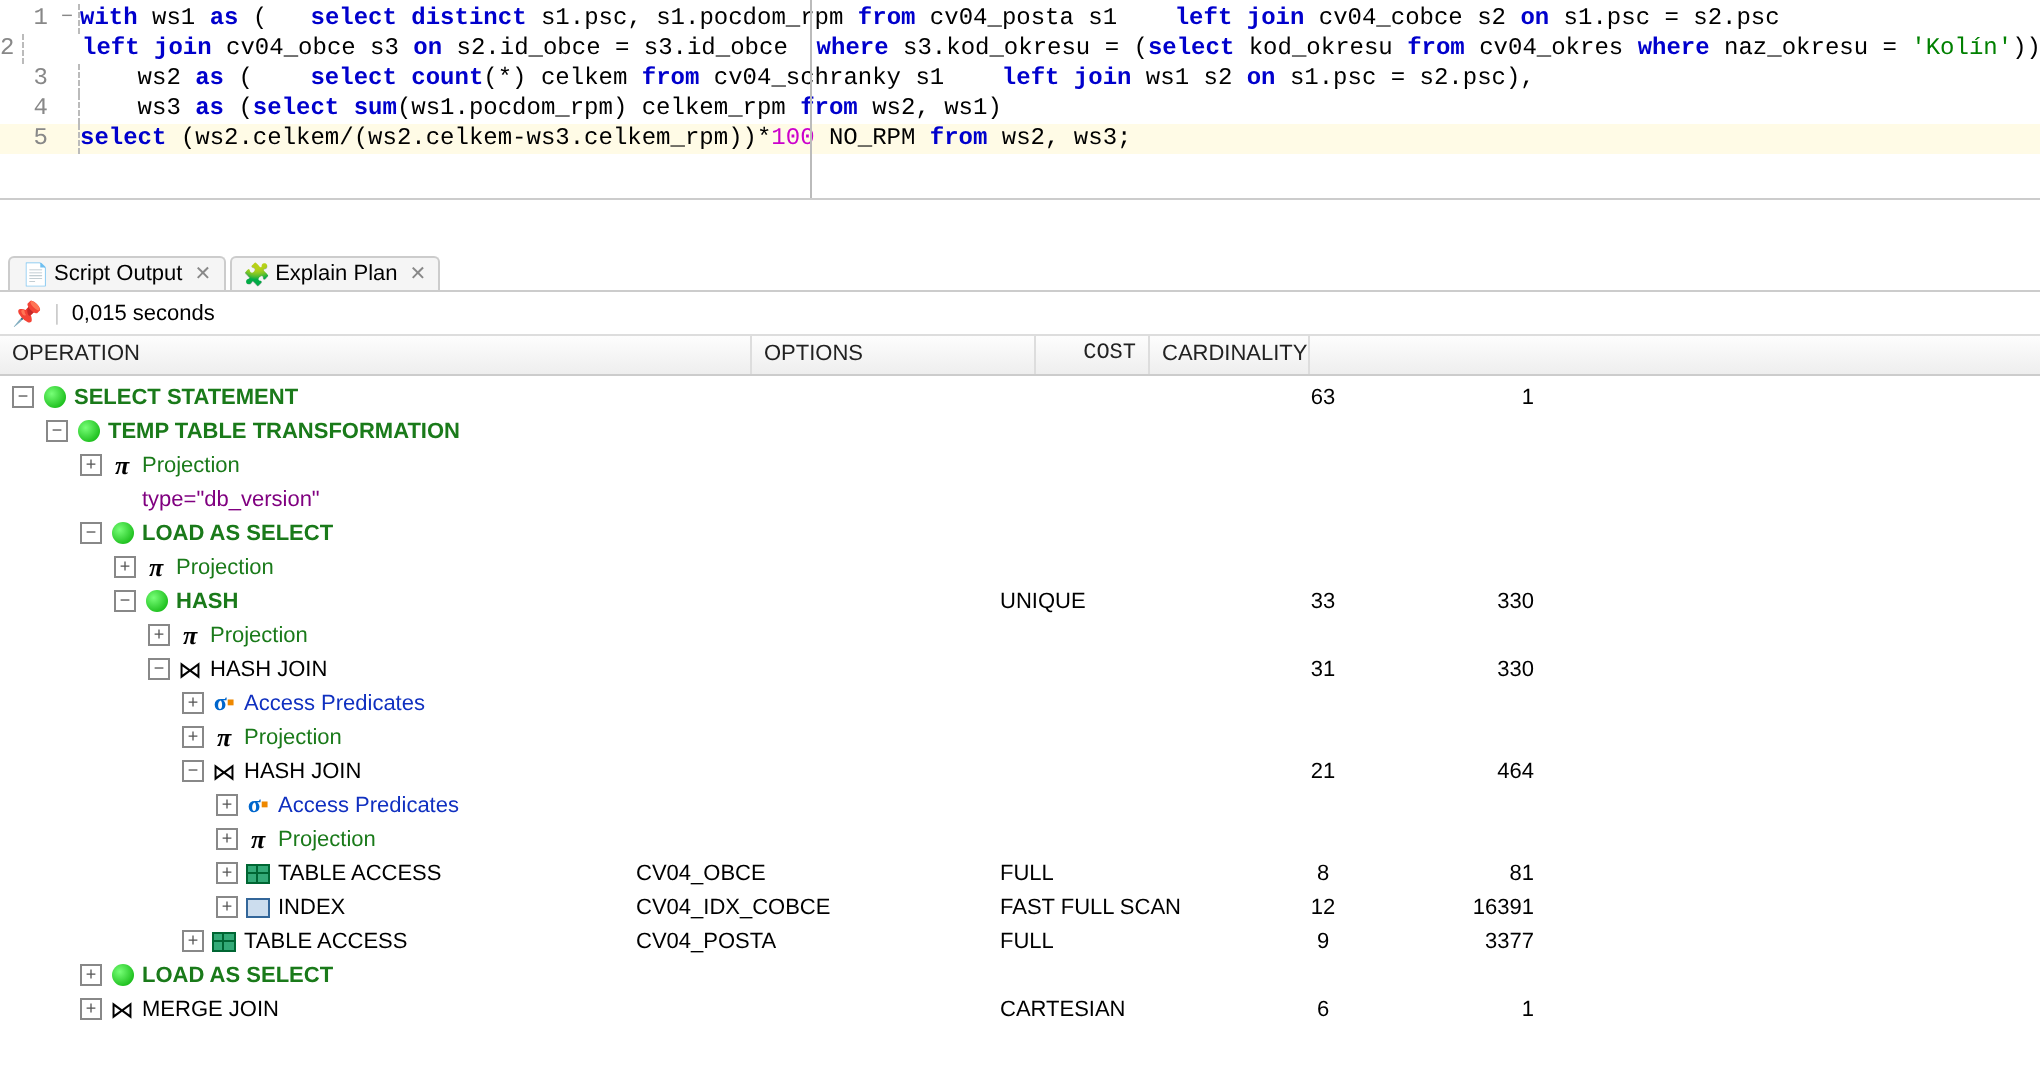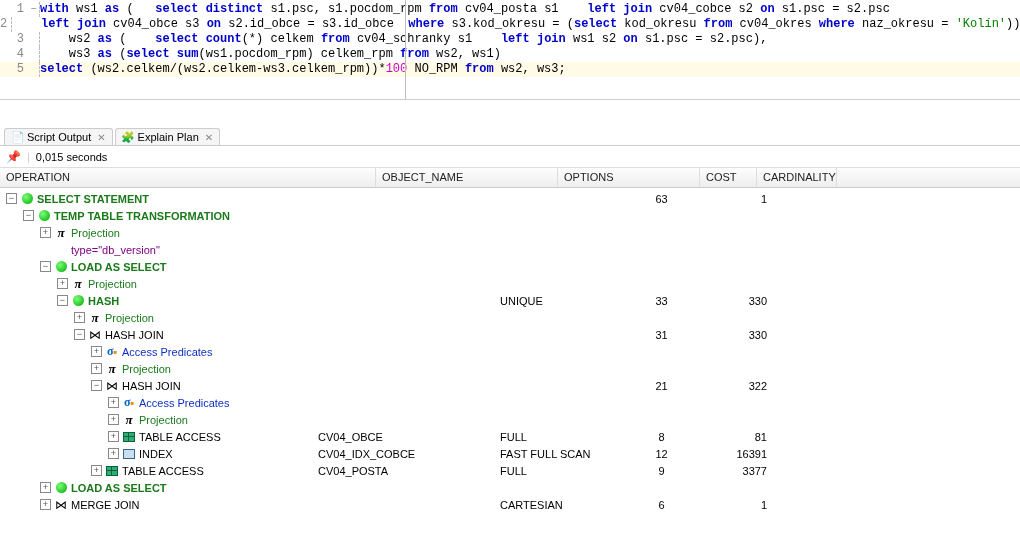--- a/index.html
+++ b/index.html
@@ -23,21 +23,21 @@
 
 .toolbar { display: flex; align-items: center; gap: 6px; padding: 3px 6px; border-bottom: 1px solid #ddd; height: 22px; }
 .pin { color: #c00; font-size: 12px; }
 .sep { color: #ccc; }
 
 .grid-header { display: flex; border-bottom: 1px solid #ccc; background: linear-gradient(#fdfdfd,#eee); height: 20px; }
 .grid-header .col { padding: 3px 6px; border-right: 1px solid #ddd; font-size: 11px; color: #222; }
 .col-op { width: 376px; }
 .col-obj { width: 182px; }
 .col-opt { width: 142px; }
-.col-cost { width: 57px; text-align: left; }
+.col-cost { width: 57px; text-align: right; font-family: Liberation Mono, monospace; }
 .col-card { width: 80px; text-align: center; }
 
 .tree { padding: 2px 0; }
 .row { display: flex; align-items: center; height: 17px; }
 .cell-op { width: 312px; display: flex; align-items: center; white-space: nowrap; overflow: hidden; }
 .cell-obj { width: 182px; padding-left: 6px; }
 .cell-opt { width: 142px; padding-left: 6px; }
 .cell-cost { width: 57px; text-align: center; padding-right: 6px; }
 .cell-card { width: 80px; text-align: right; padding-right: 6px; }
 .toggle { width: 11px; height: 11px; border: 1px solid #888; font-size: 9px; line-height: 9px; text-align: center; color: #555; background: #fff; margin-right: 3px; display: inline-block; flex-shrink: 0; }
@@ -106,21 +106,20 @@
 </div>
 
 <div class="toolbar">
   <span class="pin">📌</span>
   <span class="sep">|</span>
   <span>0,015 seconds</span>
 </div>
 
 <div class="grid-header">
   <div class="col col-op">OPERATION</div>
-  <div class="col col-obj">OBJECT_NAME</div>
   <div class="col col-opt">OPTIONS</div>
   <div class="col col-cost">COST</div>
   <div class="col col-card">CARDINALITY</div>
 </div>
 
 <div class="tree" id="plan-tree">
     <div class="row">
       <div class="cell-op">
         <span class="indent" style="width: 6px;"></span>
         <span class="toggle">−</span>
@@ -278,21 +277,21 @@
         <span class="indent" style="width: 91px;"></span>
         <span class="toggle">−</span>
         <span class="icon">
           <span class="bowtie">⋈</span>
         </span>
         <span class="lbl-black">HASH JOIN</span>
       </div>
       <div class="cell-obj"></div>
       <div class="cell-opt"></div>
       <div class="cell-cost">21</div>
-      <div class="cell-card">322</div>
+      <div class="cell-card">464</div>
     </div>
     <div class="row">
       <div class="cell-op">
         <span class="indent" style="width: 108px;"></span>
         <span class="toggle">+</span>
         <span class="icon">
           <span class="sigma">σ</span>
           <span style="font-size: 6px; color: rgb(238, 136, 0);">■</span>
         </span>
         <span class="lbl-blue">Access Predicates</span>

